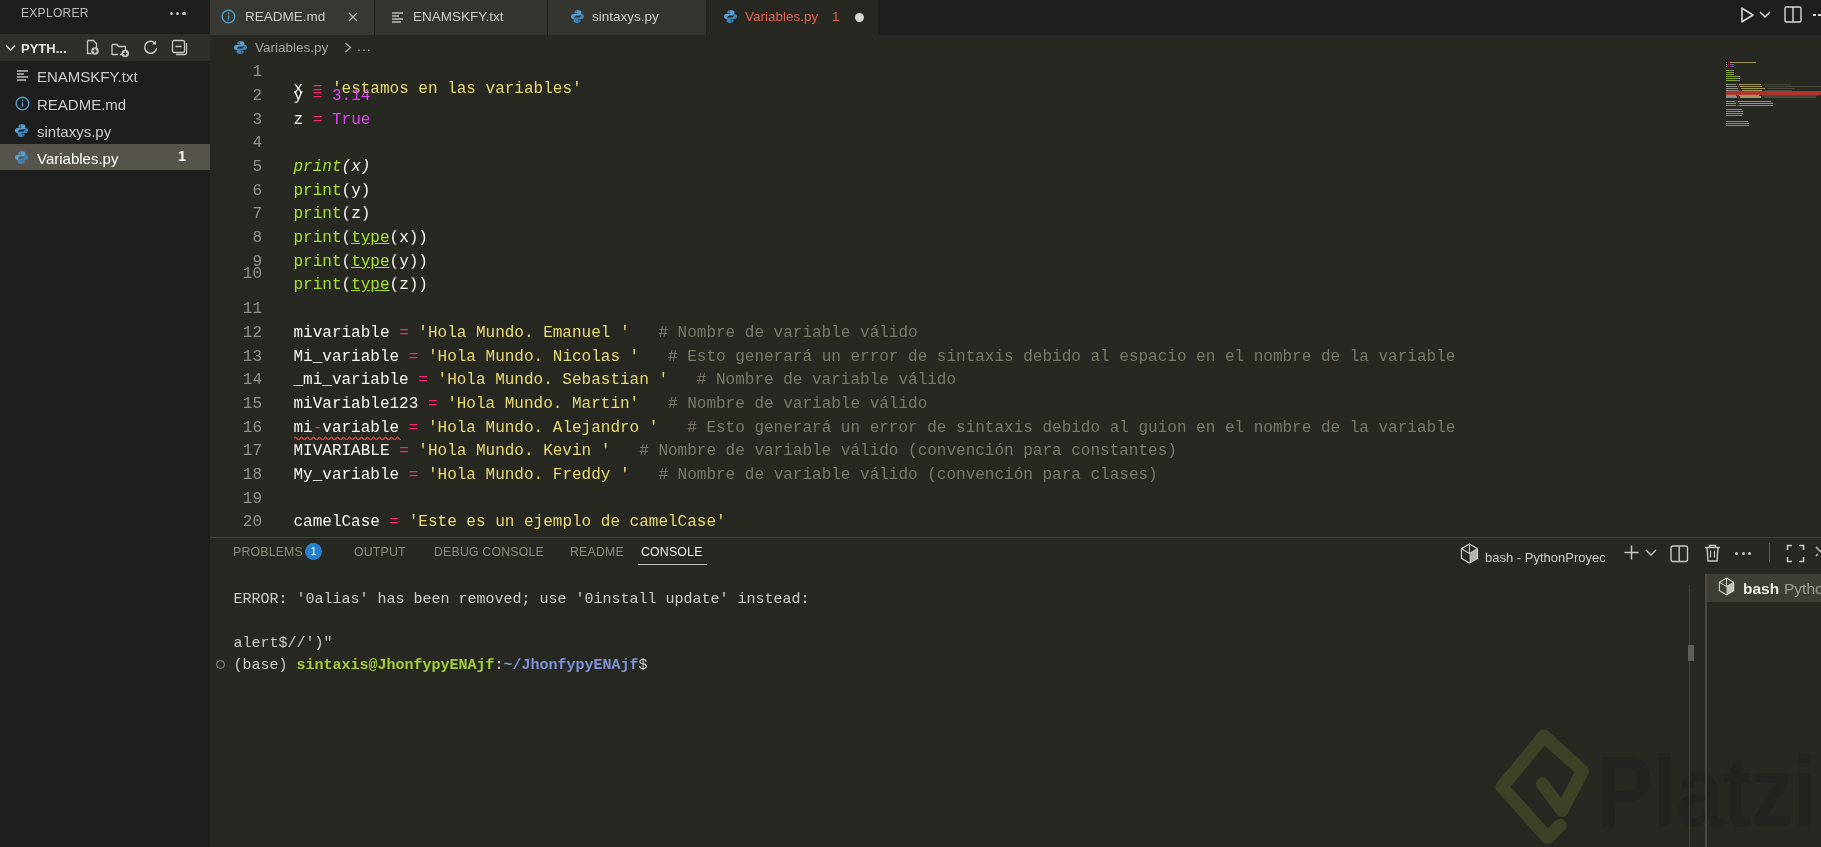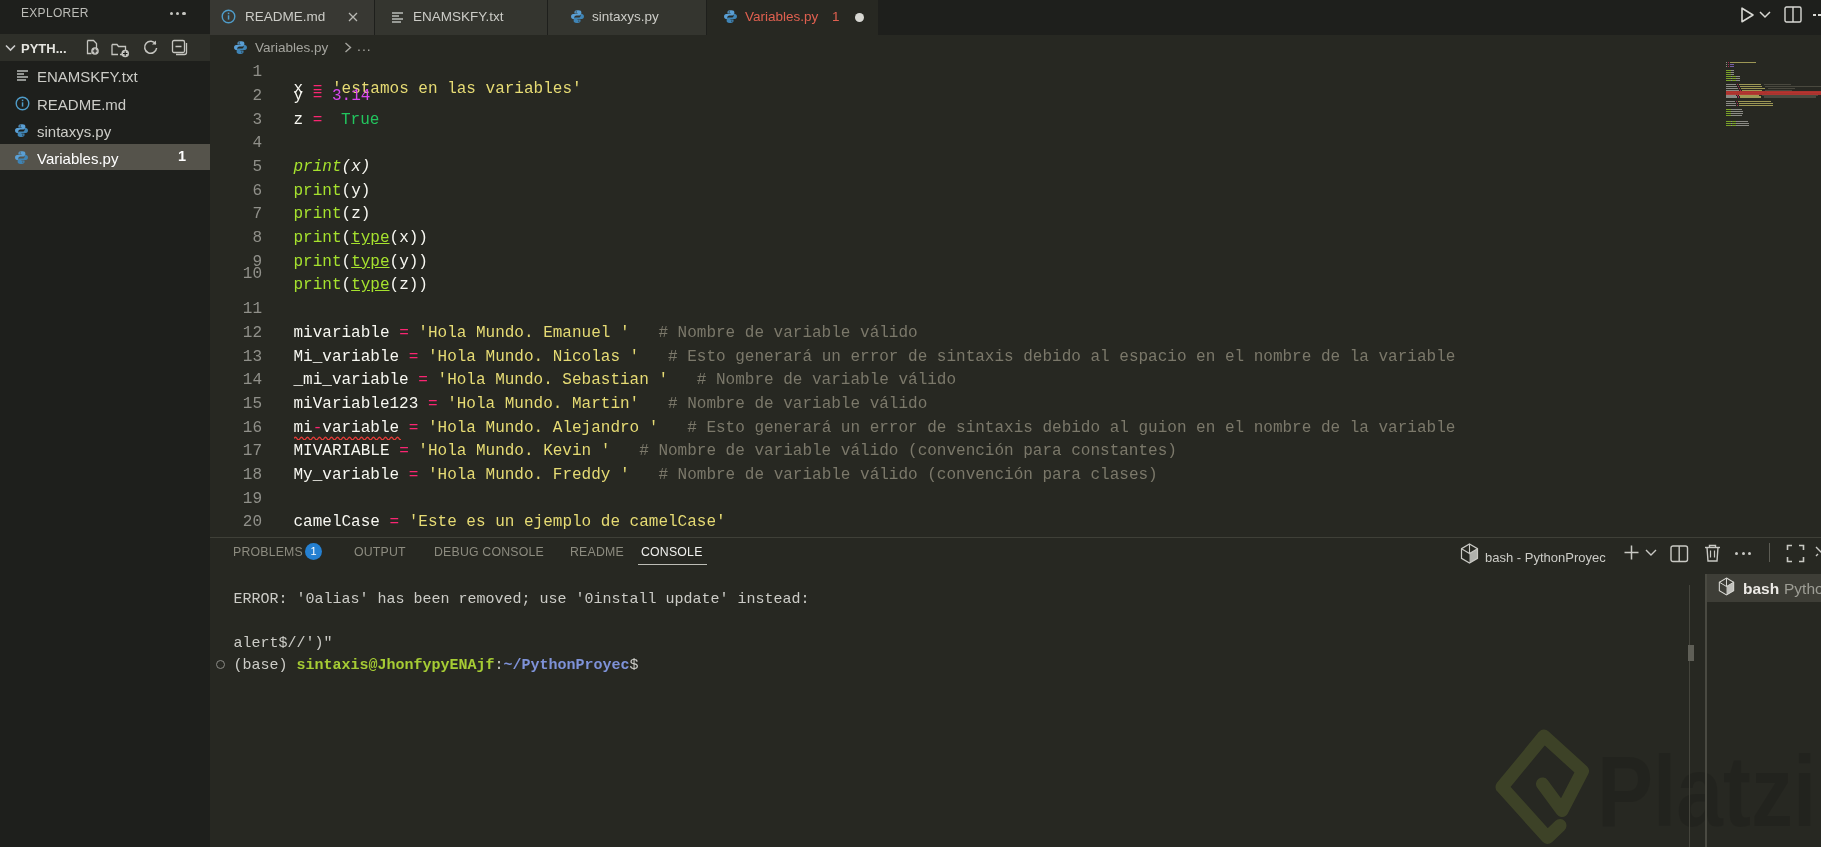--- a/index.html
+++ b/index.html
@@ -145,21 +145,21 @@
 <svg class="abs" style="left:344px;top:42px;" width="8" height="11" viewBox="0 0 8 11">
       <path d="M1.5 1l5 4.5-5 4.5" fill="none" stroke="#a4a49e" stroke-width="1.4"></path>
     </svg>
 <div class="abs" style="left:357px;top:38px;font-size:14px;color:#a4a49e;letter-spacing:1px;">...</div>
 
 <div class="ln" style="top:61.1px;">1</div>
 <div class="cl" style="top:46px;margin-top:32px;"><span style="color:#f8f8f2;">x</span><span style="color:#f8f8f2;"> </span><span style="color:#f92672;">=</span><span style="color:#f8f8f2;"> </span><span style="color:#e6db74;">'estamos en las variables'</span></div>
 <div class="ln" style="top:84.8px;">2</div>
 <div class="cl" style="top:84.8px;"><span style="color:#f8f8f2;">y</span><span style="color:#f8f8f2;"> </span><span style="color:#f92672;">=</span><span style="color:#f8f8f2;"> </span><span style="color:#d946ef;">3.14</span></div>
 <div class="ln" style="top:108.5px;">3</div>
-<div class="cl" style="top:108.5px;"><span style="color:#f8f8f2;">z</span><span style="color:#f8f8f2;"> </span><span style="color:#f92672;">=</span><span style="color:#f8f8f2;"> </span><span style="color:#22c55e;margin-left:9px;">True</span></div>
+<div class="cl" style="top:108.5px;"><span style="color:#f8f8f2;">z</span><span style="color:#f8f8f2;"> </span><span style="color:#f92672;">=</span><span style="color:#f8f8f2;"> </span><span style="color:#d946ef;">True</span></div>
 <div class="ln" style="top:132.2px;">4</div>
 <div class="ln" style="top:155.9px;">5</div>
 <div class="cl" style="top:155.9px;font-style:italic;"><span style="color:#a6e22e;">print</span><span style="color:#f8f8f2;">(</span><span style="color:#f8f8f2;">x</span><span style="color:#f8f8f2;">)</span></div>
 <div class="ln" style="top:179.7px;">6</div>
 <div class="cl" style="top:179.7px;"><span style="color:#a6e22e;">print</span><span style="color:#f8f8f2;">(</span><span style="color:#f8f8f2;">y</span><span style="color:#f8f8f2;">)</span></div>
 <div class="ln" style="top:203.3px;">7</div>
 <div class="cl" style="top:203.3px;"><span style="color:#a6e22e;">print</span><span style="color:#f8f8f2;">(</span><span style="color:#f8f8f2;">z</span><span style="color:#f8f8f2;">)</span></div>
 <div class="ln" style="top:227.1px;">8</div>
 <div class="cl" style="top:227.1px;"><span style="color:#a6e22e;">print</span><span style="color:#f8f8f2;">(</span><span style="color:#a6e22e;text-decoration:underline;">type</span><span style="color:#f8f8f2;">(</span><span style="color:#f8f8f2;">x</span><span style="color:#f8f8f2;">))</span></div>
 <div class="ln" style="top:250.8px;">9</div>
@@ -338,21 +338,21 @@
 <div class="abs" style="left:1768.5px;top:543px;width:1px;height:19px;background:#5c5c54;"></div>
 <svg class="abs" style="left:1786px;top:544px;" width="19" height="19" viewBox="0 0 19 19">
       <path d="M1.5 6V1.5H6M13 1.5h4.5V6M17.5 13v4.5H13M6 17.5H1.5V13" fill="none" stroke="#c9c9c4" stroke-width="1.6"></path>
     </svg>
     <svg class="abs" style="left:1814px;top:545px;" width="14" height="14" viewBox="0 0 14 14">
       <path d="M2 2l9 9M11 2l-2 2M4 9l-2 2" stroke="#c9c9c4" stroke-width="1.4"></path>
     </svg>
 
 <div class="tl" style="top:588.5px;">ERROR: '0alias' has been removed; use '0install update' instead:</div>
 <div class="tl" style="top:632.5px;">alert$//')"</div>
-<div class="tl" style="top:654.5px;">(base) <span style="color:#a6cc34;font-weight:bold;">sintaxis@JhonfypyENAjf</span>:<span style="color:#7e92d8;font-weight:bold;">~/PythonProyec</span>$</div>
+<div class="tl" style="top:654.5px;">(base) <span style="color:#a6cc34;font-weight:bold;">sintaxis@JhonfypyENAjf</span>:<span style="color:#7e92d8;font-weight:bold;">~/JhonfypyENAjf</span>$</div>
 <div class="abs" style="left:215.5px;top:660px;width:9px;height:9px;border-radius:50%;border:1.5px solid #8a8a85;"></div>
 
 <svg class="abs" style="left:1450px;top:700px;" width="371" height="147" viewBox="0 0 371 147">
 
 <g fill="none" stroke="#485029" stroke-width="13" stroke-linejoin="round" stroke-linecap="round" opacity="0.68">
 <path d="M92.5 84 L112 110.5 L132.5 71 L94 36 L52 87 L97.5 137.5 L110 125.5"></path>
 </g>
 <text x="147" y="126" font-family="Liberation Sans, sans-serif" font-weight="bold" font-size="100" fill="#000000" opacity="0.11" transform="scale(0.84,1)" transform-origin="147 0">Platzi</text>
 </svg>
 

